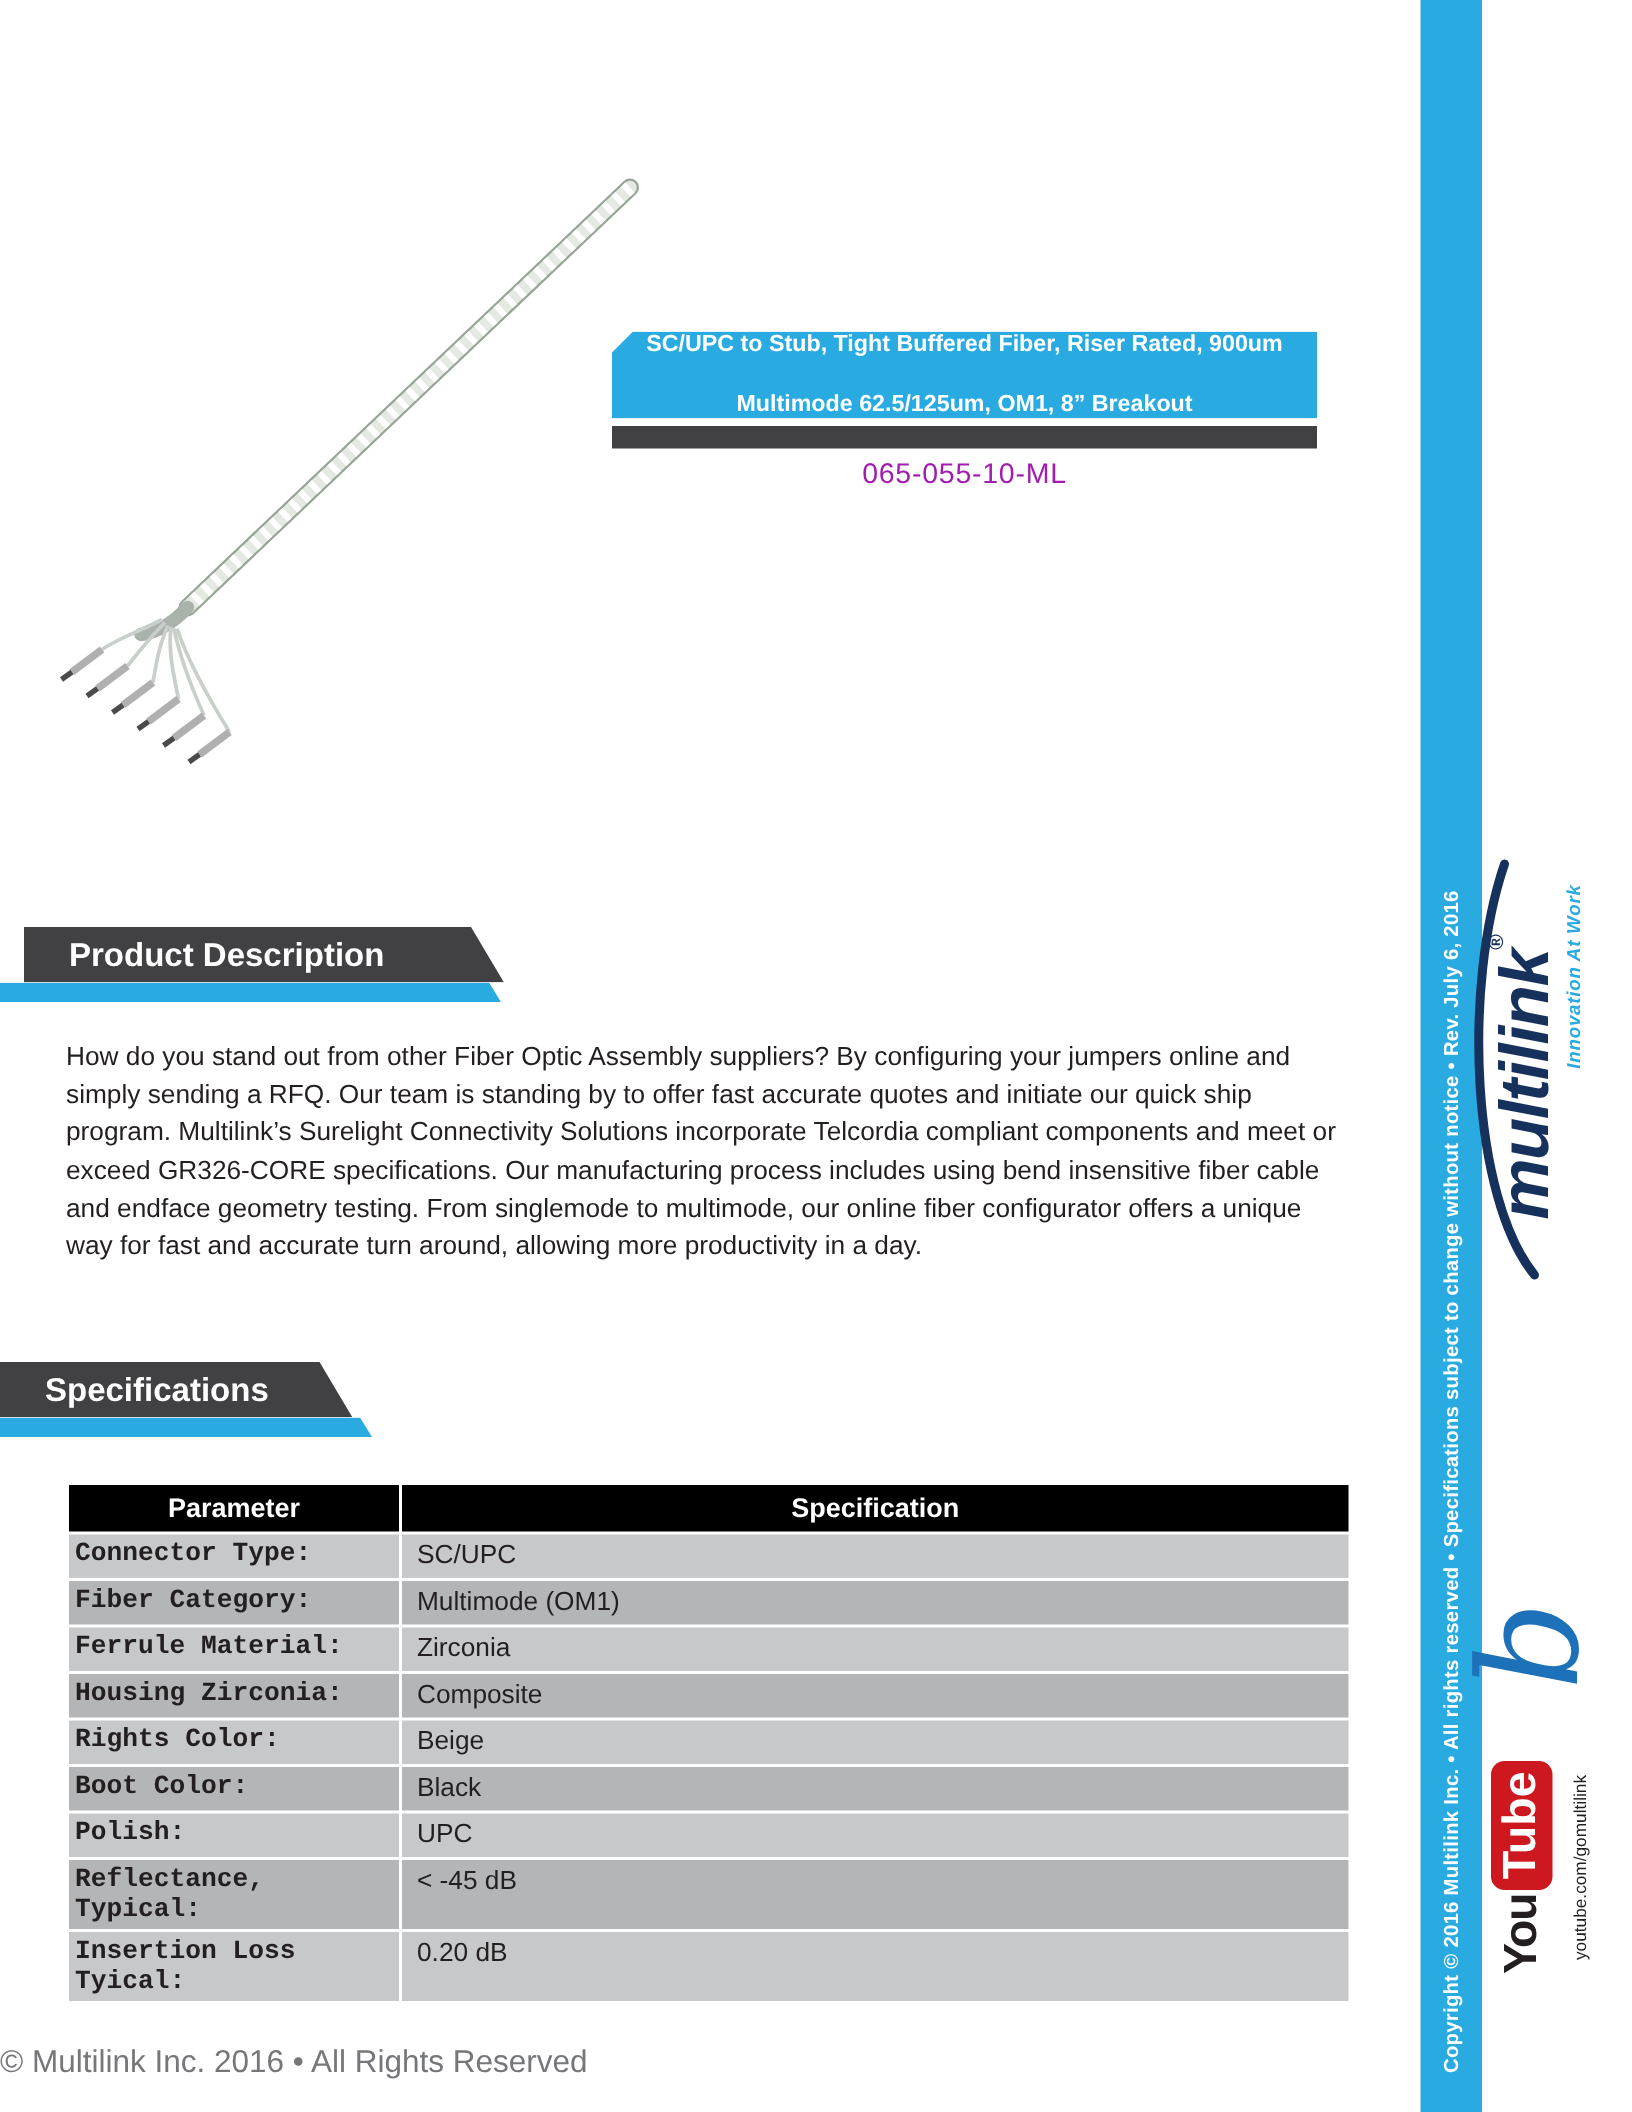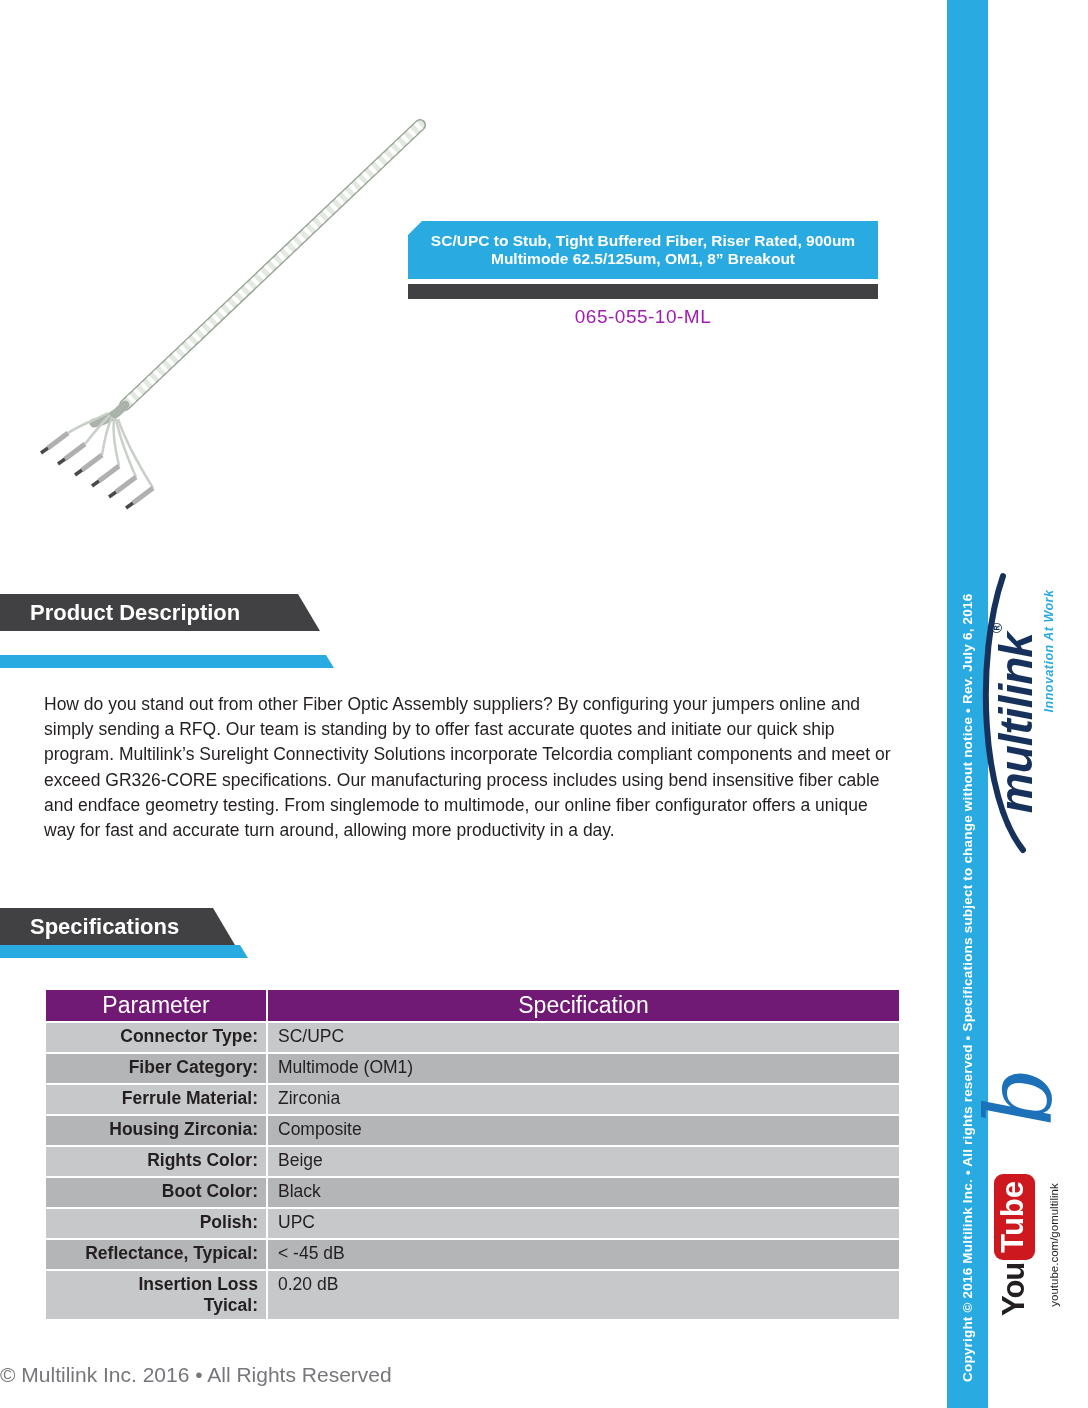--- a/index.html
+++ b/index.html
@@ -3,45 +3,45 @@
 <meta charset="utf-8">
 <style>
   * { margin:0; padding:0; box-sizing:border-box; }
   html,body { background:#ffffff; }
   body { font-family:"Liberation Sans", sans-serif; }
   .page { position:relative; width:1088px; height:1408px; background:#ffffff; overflow:hidden; }
 
   
   .title-banner { position:absolute; left:408px; top:221px; width:470px; height:58px;
     background:#29abe2; color:#ffffff; font-weight:bold; font-size:15.5px; text-align:center;
-    display:flex; flex-direction:column; justify-content:center; gap:0;
+    display:flex; flex-direction:column; justify-content:space-between; gap:0;
     clip-path:polygon(14px 0,100% 0,100% 100%,0 100%,0 14px); }
   .title-shadow { position:absolute; left:408px; top:284px; width:470px; height:15px; background:#414042; }
   .part-number { position:absolute; left:408px; top:306px; width:470px; text-align:center;
     font-size:19px; color:#a21caf; letter-spacing:0.5px; }
 
   
   .sec-dark { position:absolute; left:0; background:#414042; color:#ffffff; font-weight:bold;
     font-size:22px; display:flex; align-items:center; padding-left:30px; height:37px; }
-  .pd-dark { top:594px; width:320px; clip-path:polygon(0 0,calc(100% - 22px) 0,100% 100%,0 100%); }
+  .pd-dark { top:618px; width:320px; clip-path:polygon(0 0,calc(100% - 22px) 0,100% 100%,0 100%);margin-left:16px; }
   .pd-cyan { position:absolute; left:0; top:655px; width:334px; height:13px; background:#29abe2;
     clip-path:polygon(0 0,calc(100% - 8px) 0,100% 100%,0 100%); }
   .spec-dark { top:908px; width:235px; clip-path:polygon(0 0,calc(100% - 22px) 0,100% 100%,0 100%); }
   .spec-cyan { position:absolute; left:0; top:945px; width:248px; height:13px; background:#29abe2;
     clip-path:polygon(0 0,calc(100% - 8px) 0,100% 100%,0 100%); }
 
   .body-text { position:absolute; left:44px; top:692px; width:858px; font-size:17.5px;
     line-height:1.44; color:#231f20; }
 
   
   .spec-table { position:absolute; left:44px; top:988px; width:857px; border-collapse:collapse; }
   .spec-table th, .spec-table td { border:2px solid #ffffff; }
-  .spec-table th { background:#701a75; color:#ffffff; font-size:23px; font-weight:normal; height:33px; }
+  .spec-table th { background:#000000; color:#ffffff; font-size:18px; font-weight:bold; height:33px; }
   .spec-table td { font-size:17.5px; color:#231f20; height:31px; vertical-align:top; }
-  td.param { width:222px; text-align:right; font-weight:bold; padding:3px 8px 3px 4px; white-space:pre-line; }
+  td.param { width:222px; text-align:left; font-weight:bold; padding:3px 8px 3px 4px; white-space:pre-line;font-family:Liberation Mono, monospace; }
   td.specv { padding:3px 4px 3px 10px; }
   .spec-table tbody tr:nth-child(odd) td { background:#c7c8ca; }
   .spec-table tbody tr:nth-child(even) td { background:#b3b5b7; }
 
   .footer { position:absolute; left:0; top:1363px; width:947px; text-align:left;
     font-size:21px; color:#76777a; }
 
   
   .blue-strip { position:absolute; left:947px; top:0; width:41px; height:1408px; background:#29abe2; }
   .v-copyright { position:absolute; left:272px; top:683px; width:1390px; height:40px;

